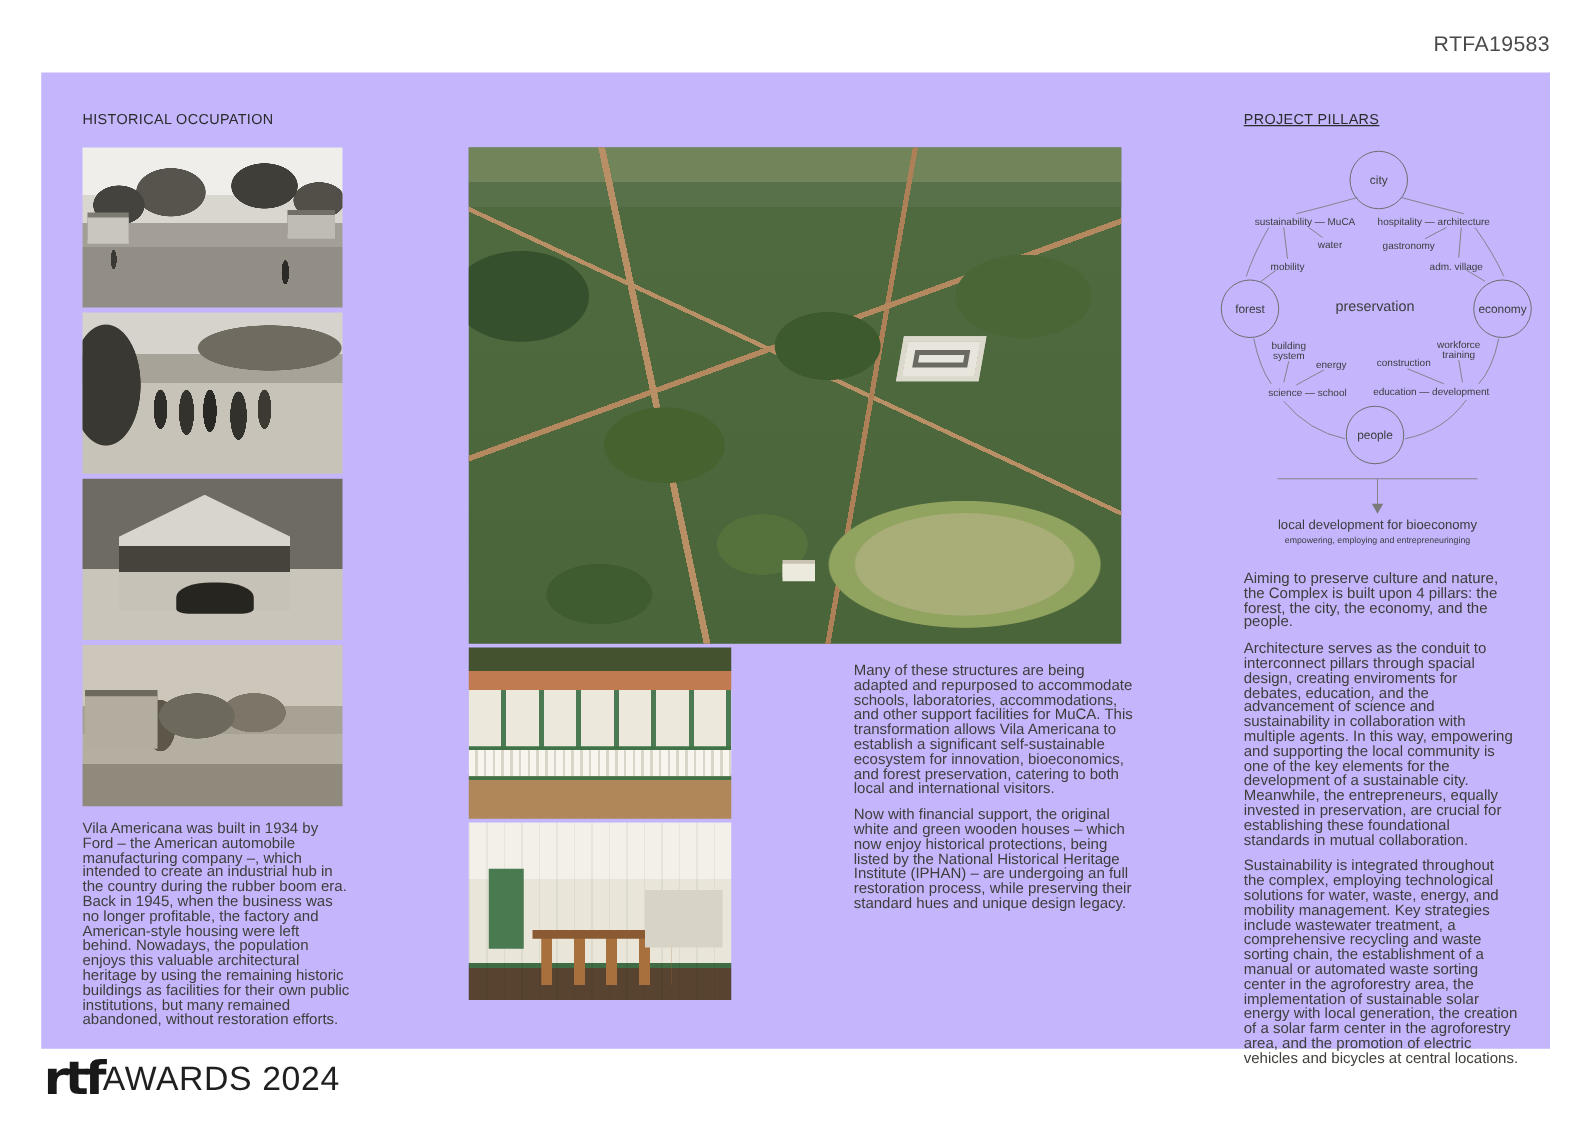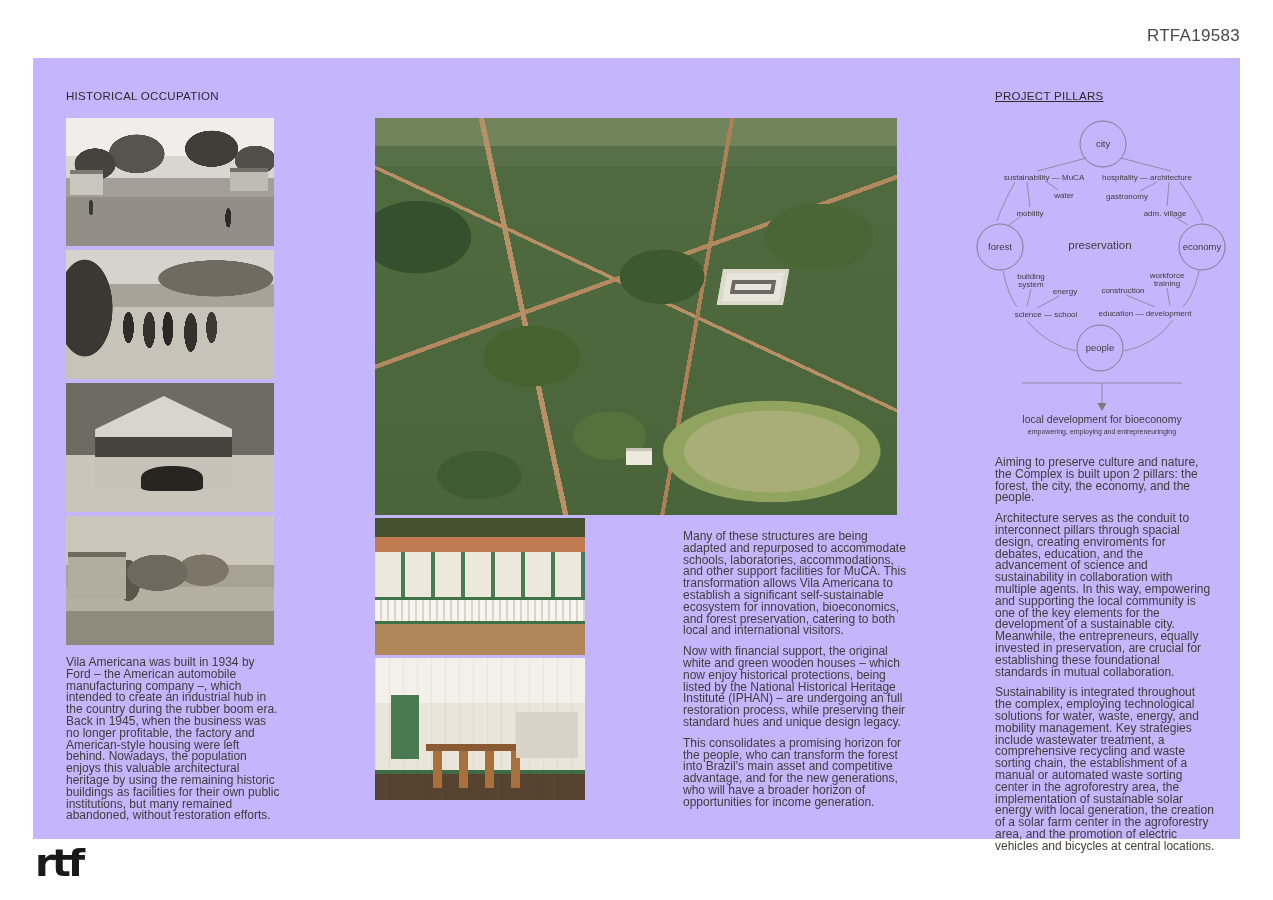--- a/index.html
+++ b/index.html
@@ -133,21 +133,20 @@
     <div class="photo ph4" style="left:33px; top:458px; width:208px; height:129px;"></div>
     <div class="para" style="position:absolute; left:33px; top:599px; width:214px;">Vila Americana was built in 1934 by Ford – the American automobile manufacturing company –, which intended to create an industrial hub in the country during the rubber boom era. Back in 1945, when the business was no longer profitable, the factory and American-style housing were left behind. Nowadays, the population enjoys this valuable architectural heritage by using the remaining historic buildings as facilities for their own public institutions, but many remained abandoned, without restoration efforts.</div>
 
     <div class="col-heading" style="left:342px; top:32px;margin-top:28px;">CURRENT SITUATION</div>
     <div class="photo aerial" style="left:342px; top:60px; width:522px; height:397px;"></div>
     <div class="photo ph5" style="left:342px; top:460px; width:210px; height:137px;"></div>
     <div class="photo ph6" style="left:342px; top:600px; width:210px; height:142px;"></div>
     <div class="para" style="position:absolute; left:650px; top:473px; width:225px;">
       <p>Many of these structures are being adapted and repurposed to accommodate schools, laboratories, accommodations, and other support facilities for MuCA. This transformation allows Vila Americana to establish a significant self-sustainable ecosystem for innovation, bioeconomics, and forest preservation, catering to both local and international visitors.</p>
       <p>Now with financial support, the original white and green wooden houses – which now enjoy historical protections, being listed by the National Historical Heritage Institute (IPHAN) – are undergoing an full restoration process, while preserving their standard hues and unique design legacy.</p>
-      <p>This consolidates a promising horizon for the people, who can transform the forest into Brazil's main asset and competitive advantage, and for the new generations, who will have a broader horizon of opportunities for income generation.</p>
     </div>
 
     <div class="col-heading" style="left:962px; top:32px;text-decoration:underline;">PROJECT PILLARS</div>
 
     <svg class="diagram" width="252" height="330" viewBox="0 0 252 330">
       <path class="lines" d="
         M111,43 Q86,50 62,56  M146,43 Q172,50 196,56
         M72,67 L83,75  M52,67 L55,92  M40,67 Q28,88 22,106
         M182,67 L165,76  M194,67 L192,91  M205,67 Q220,88 228,106
         M46,101 L34,110  M198,101 L213,110
@@ -177,23 +176,24 @@
       <text class="small" x="148" y="178" text-anchor="middle">construction</text>
       <text class="small" x="192" y="163" text-anchor="middle">workforce</text>
       <text class="small" x="192" y="171" text-anchor="middle">training</text>
       <text class="small" x="71" y="202" text-anchor="middle">science — school</text>
       <text class="small" x="170" y="201" text-anchor="middle">education — development</text>
       <text class="caption" x="127" y="308" text-anchor="middle">local development for bioeconomy</text>
       <text class="subcaption" x="127" y="319" text-anchor="middle">empowering, employing and entrepreneuringing</text>
     </svg>
 
     <div class="para" style="position:absolute; left:962px; top:399px; width:220px;">
-      <p>Aiming to preserve culture and nature, the Complex is built upon 2 pillars: the forest, the city, the economy, and the people.</p>
+      <p>Aiming to preserve culture and nature, the Complex is built upon 4 pillars: the forest, the city, the economy, and the people.</p>
       <p>Architecture serves as the conduit to interconnect pillars through spacial design, creating enviroments for debates, education, and the advancement of science and sustainability in collaboration with multiple agents. In this way, empowering and supporting the local community is one of the key elements for the development of a sustainable city. Meanwhile, the entrepreneurs, equally invested in preservation, are crucial for establishing these foundational standards in mutual collaboration.</p>
       <p>Sustainability is integrated throughout the complex, employing technological solutions for water, waste, energy, and mobility management. Key strategies include wastewater treatment, a comprehensive recycling and waste sorting chain, the establishment of a manual or automated waste sorting center in the agroforestry area, the implementation of sustainable solar energy with local generation, the creation of a solar farm center in the agroforestry area, and the promotion of electric vehicles and bicycles at central locations.</p>
     </div>
   </div>
 
   <div class="footer">
     <span class="rtf-logo">rtf</span>
+    <span class="awards">AWARDS 2024</span>
   </div>
 
 </div>
 
 </body></html>

